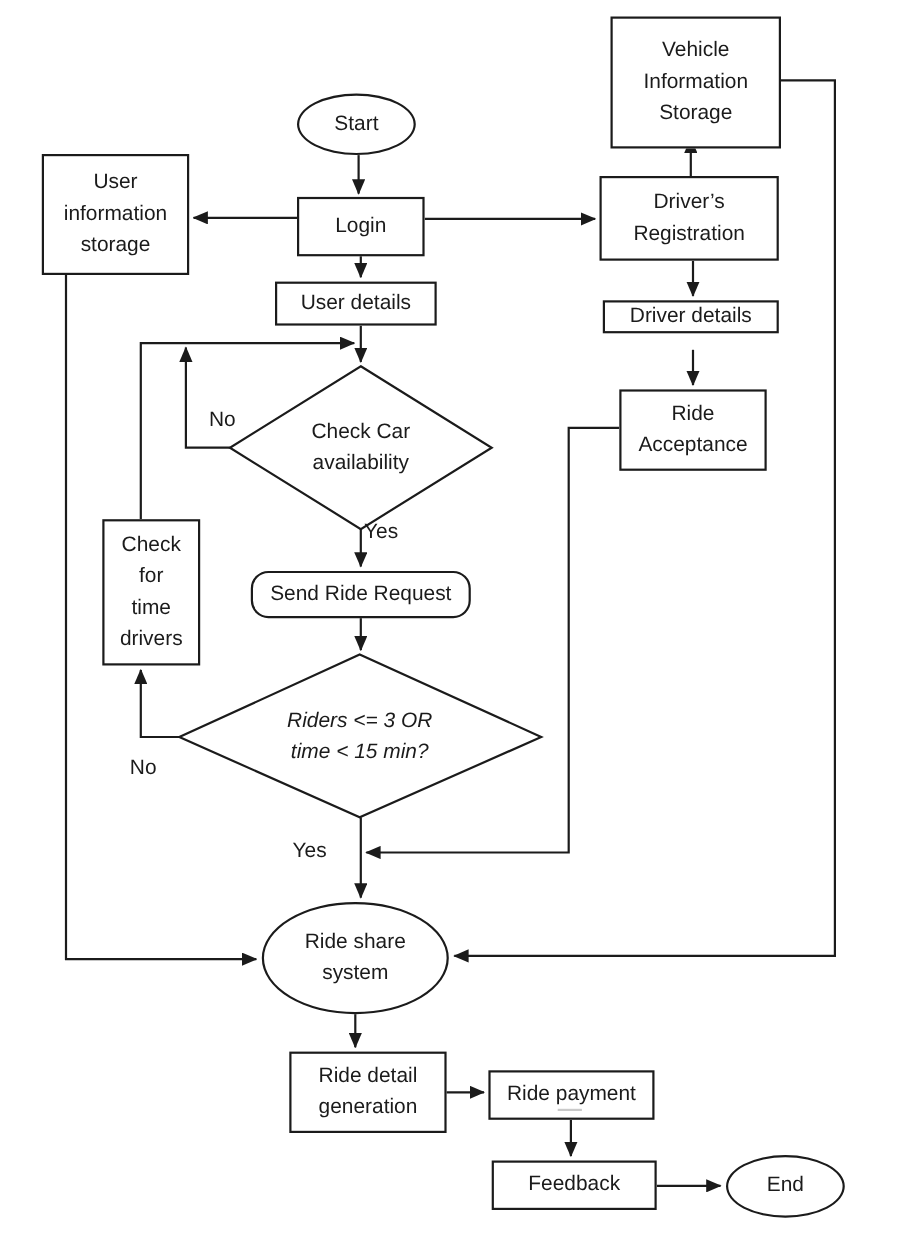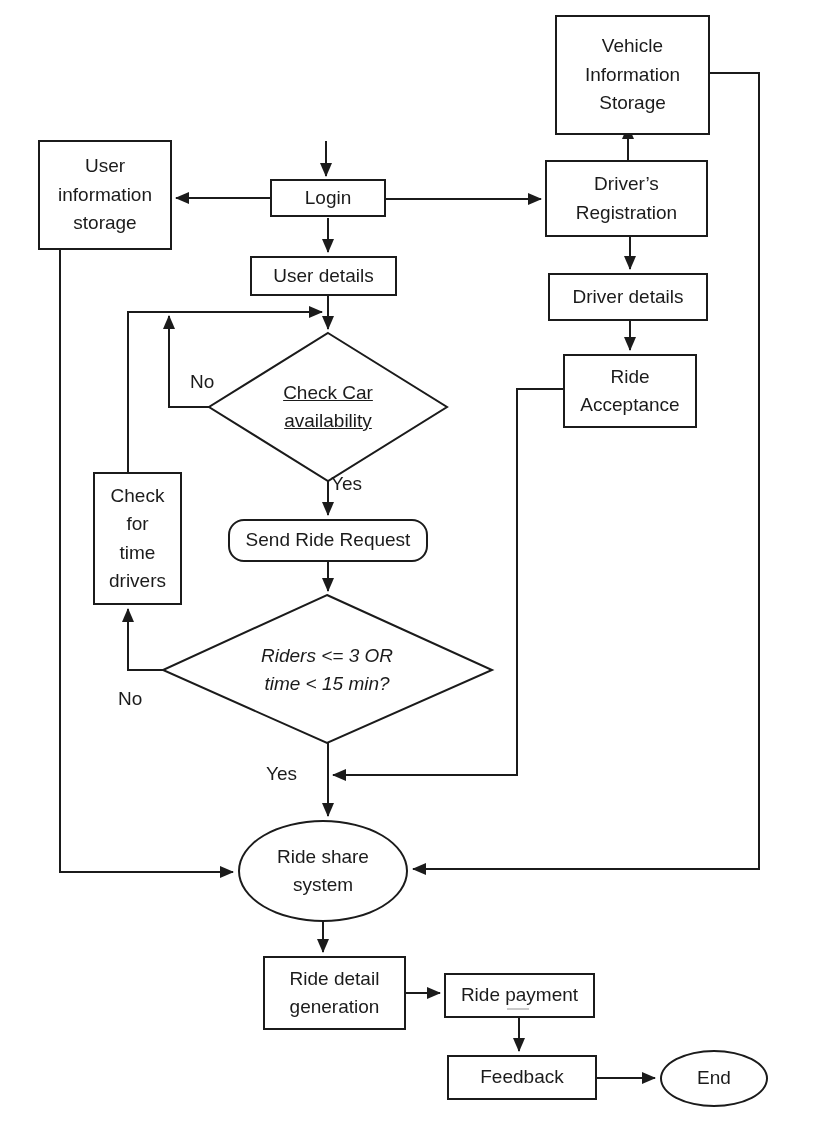--- a/index.html
+++ b/index.html
@@ -77,51 +77,54 @@
       <path d="M 630 318 V 350" marker-end="url(#arr)"></path>
       <path d="M 710 73 H 759 V 869 H 413" marker-end="url(#arr)"></path>
       <path d="M 60 250 V 872 H 233" marker-end="url(#arr)"></path>
       <path d="M 323 922 V 952" marker-end="url(#arr)"></path>
       <path d="M 390 993 H 440" marker-end="url(#arr)"></path>
       <path d="M 519 1018 V 1051" marker-end="url(#arr)"></path>
       <path d="M 597 1078 H 655" marker-end="url(#arr)"></path>
     </g>
   </svg>
 
+  <div class="node ellipse" style="left:270px; top:85px; width:108px; height:56px;">
+    <span>Start</span>
+  </div>
 
   <div class="node rect" style="left:38px; top:140px; width:134px; height:110px;">
     <span>User
 information
 storage</span>
   </div>
 
-  <div class="node rect" style="left:270px; top:179px; width:116px; height:38px;">
+  <div class="node rect" style="left:270px; top:179px; width:116px; height:54px;">
     <span>Login</span>
   </div>
 
   <div class="node rect" style="left:555px; top:15px; width:155px; height:120px;">
     <span>Vehicle
 Information
 Storage</span>
   </div>
 
   <div class="node rect" style="left:545px; top:160px; width:163px; height:77px;">
     <span>Driver’s
 Registration</span>
   </div>
 
   <div class="node rect" style="left:250px; top:256px; width:147px; height:40px;">
     <span>User details</span>
   </div>
 
-  <div class="node rect" style="left:548px; top:273px; width:160px; height:48px;">
+  <div class="node rect" style="left:548px; top:273px; width:160px; height:30px;">
     <span>Driver details</span>
   </div>
 
-  <div class="node dlabel" style="left:218px; top:375px; width:220px; height:64px;text-decoration:underline;">
+  <div class="node dlabel" style="left:218px; top:375px; width:220px; height:64px;">
     <span>Check Car
 availability</span>
   </div>
 
   <div class="node rect" style="left:563px; top:354px; width:134px; height:74px;">
     <span>Ride
 Acceptance</span>
   </div>
 
   <div class="node rect" style="left:93px; top:472px; width:89px; height:133px;">

